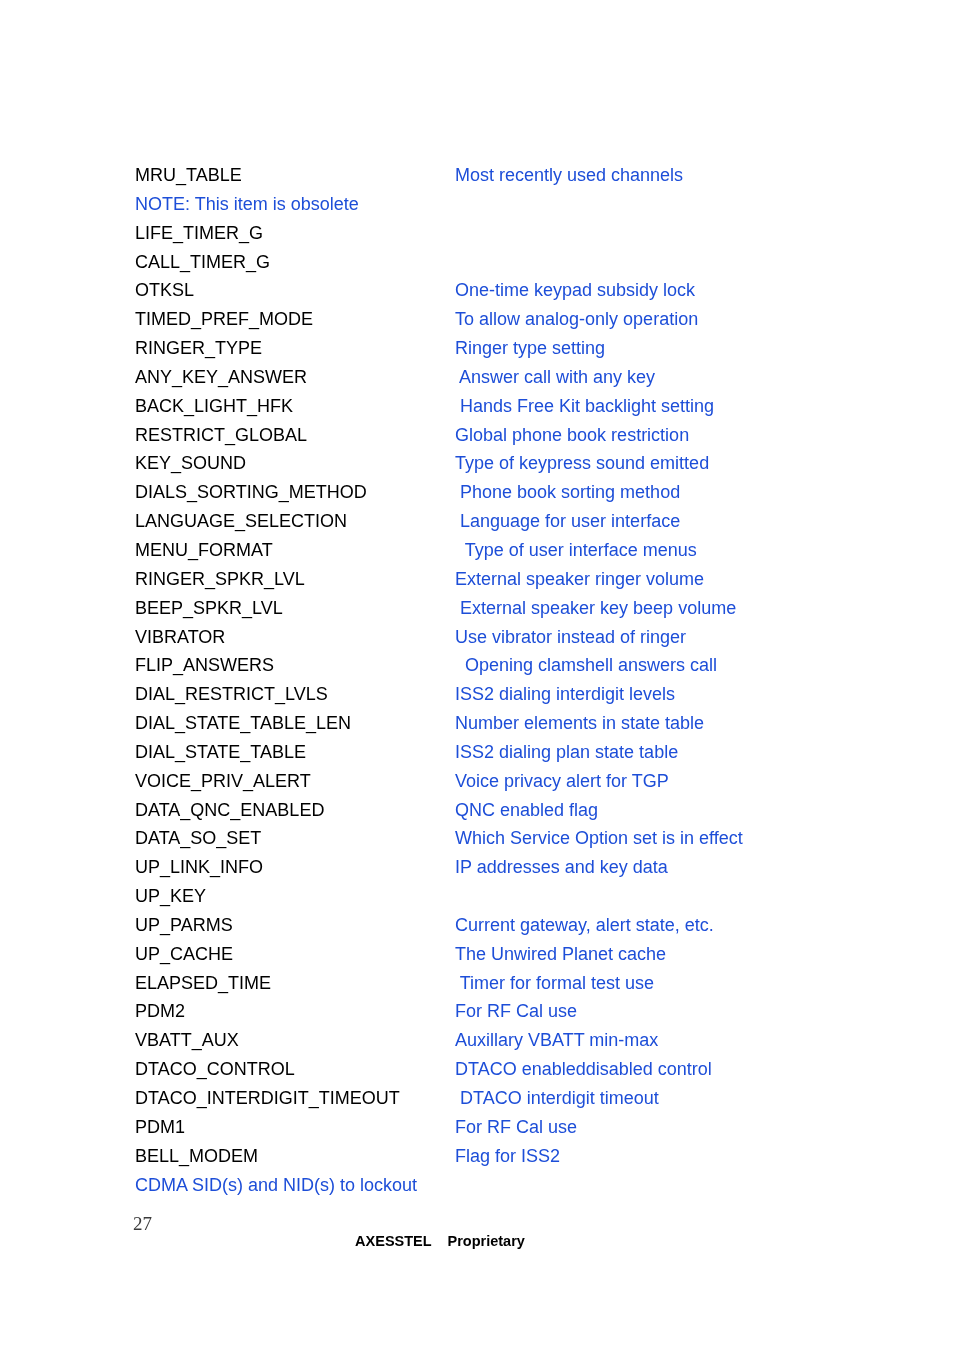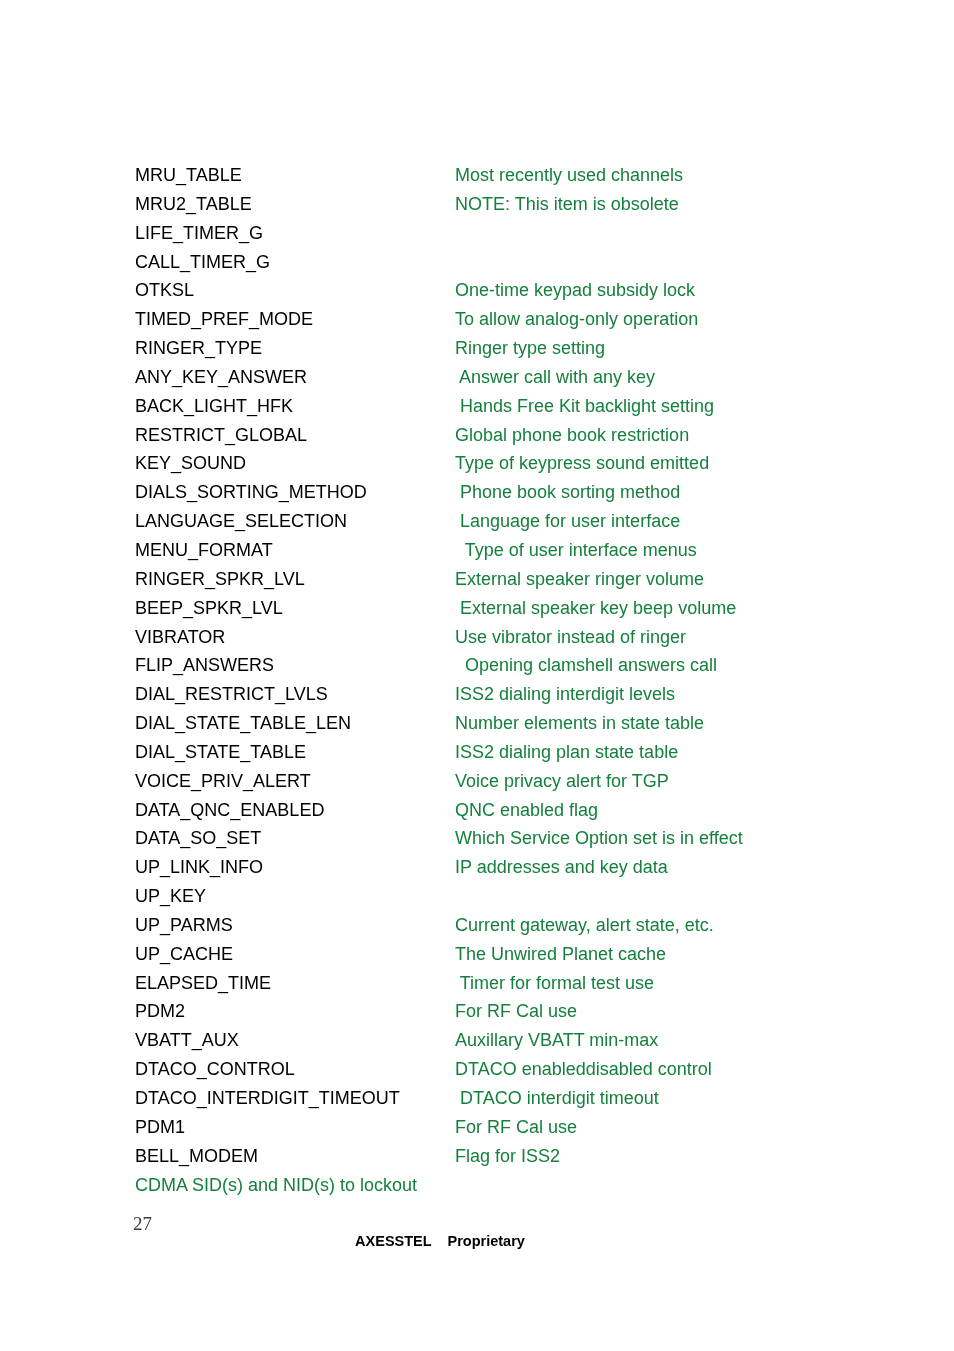--- a/index.html
+++ b/index.html
@@ -31,21 +31,21 @@
   .entry-name {
     width: 320px;
     flex: 0 0 320px;
     font-size: 18px;
     color: #000000;
     white-space: pre;
   }
   .entry-desc {
     flex: 1 1 auto;
     font-size: 18px;
-    color: #15803d;
+    color: #1d4ed8;
     white-space: pre;
   }
   .footer {
     position: absolute;
     left: 0;
     top: 1232px;
     width: 880px;
     text-align: center;
     font-weight: bold;
   }
@@ -63,21 +63,21 @@
     color: #3a3a3a;
   }
 </style>
 </head>
 <body>
 
 <div class="page">
 
   <div class="entry-list">
       <div class="entry-row"><span class="entry-name">MRU_TABLE</span><span class="entry-desc">Most recently used channels</span></div>
-      <div class="entry-row"><span class="entry-name">MRU2_TABLE</span><span class="entry-desc">NOTE: This item is obsolete</span></div>
+      <div class="entry-row"><span class="entry-desc">NOTE: This item is obsolete</span></div>
       <div class="entry-row"><span class="entry-name">LIFE_TIMER_G</span><span class="entry-desc"></span></div>
       <div class="entry-row"><span class="entry-name">CALL_TIMER_G</span><span class="entry-desc"></span></div>
       <div class="entry-row"><span class="entry-name">OTKSL</span><span class="entry-desc">One-time keypad subsidy lock</span></div>
       <div class="entry-row"><span class="entry-name">TIMED_PREF_MODE</span><span class="entry-desc">To allow analog-only operation</span></div>
       <div class="entry-row"><span class="entry-name">RINGER_TYPE</span><span class="entry-desc">Ringer type setting</span></div>
       <div class="entry-row"><span class="entry-name">ANY_KEY_ANSWER</span><span class="entry-desc"> Answer call with any key</span></div>
       <div class="entry-row"><span class="entry-name">BACK_LIGHT_HFK</span><span class="entry-desc"> Hands Free Kit backlight setting</span></div>
       <div class="entry-row"><span class="entry-name">RESTRICT_GLOBAL</span><span class="entry-desc">Global phone book restriction</span></div>
       <div class="entry-row"><span class="entry-name">KEY_SOUND</span><span class="entry-desc">Type of keypress sound emitted</span></div>
       <div class="entry-row"><span class="entry-name">DIALS_SORTING_METHOD</span><span class="entry-desc"> Phone book sorting method</span></div>

